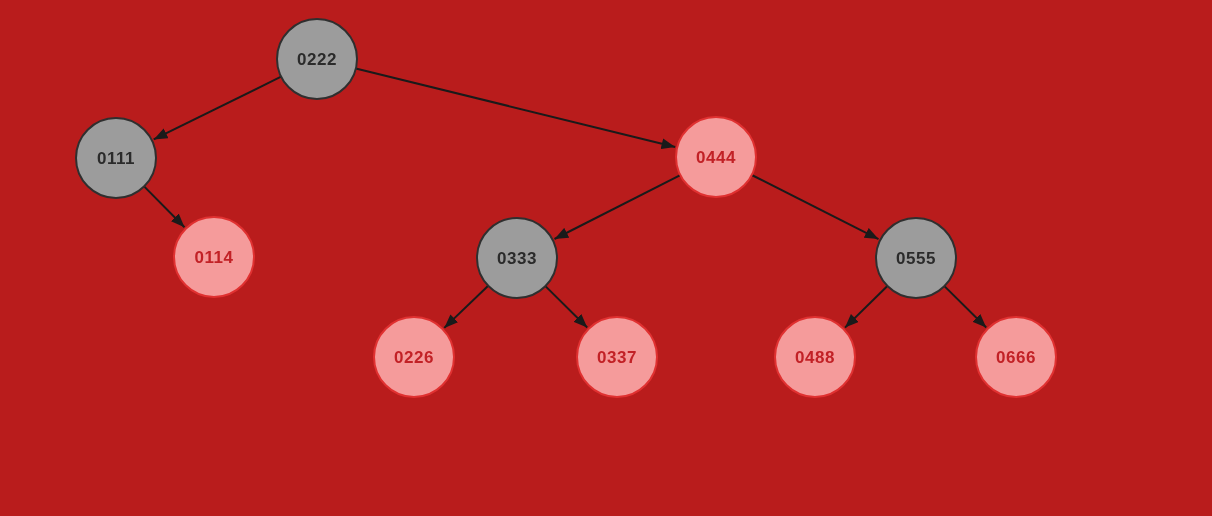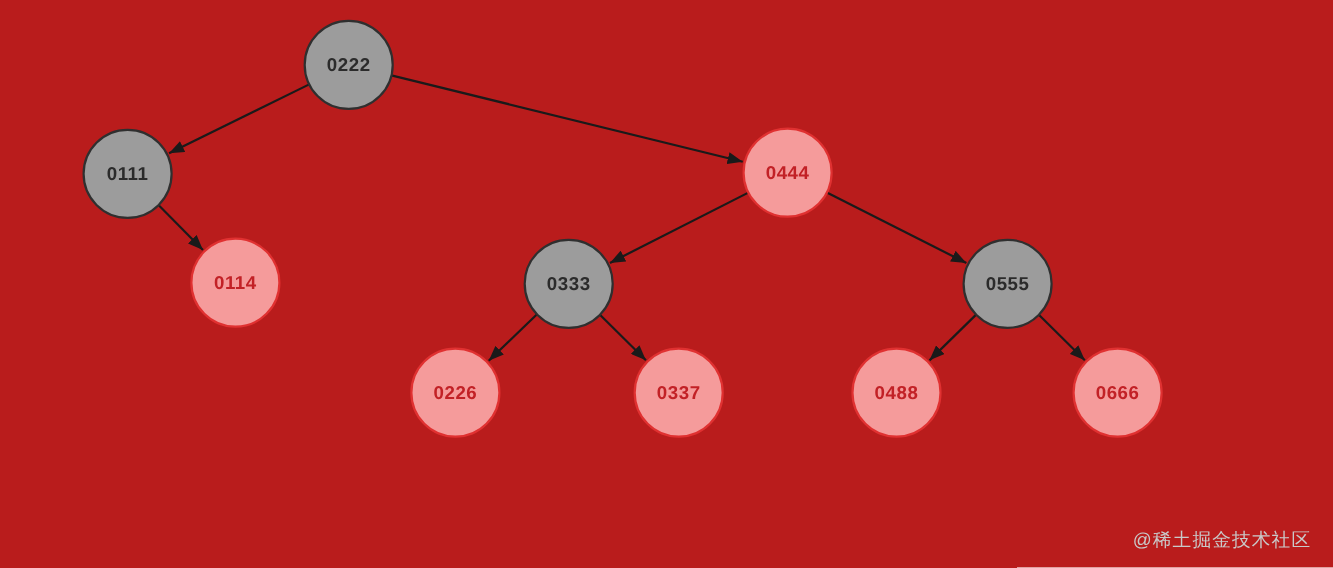--- a/index.html
+++ b/index.html
@@ -93,14 +93,13 @@
         <g>
           <circle cx="815" cy="357" r="40" fill="#f59b9b" stroke="#e03131" stroke-width="2"></circle>
           <text x="815" y="357" text-anchor="middle" dominant-baseline="central" class="node-label" fill="#c22126">0488</text>
         </g>
         <g>
           <circle cx="1016" cy="357" r="40" fill="#f59b9b" stroke="#e03131" stroke-width="2"></circle>
           <text x="1016" y="357" text-anchor="middle" dominant-baseline="central" class="node-label" fill="#c22126">0666</text>
         </g>
       </g>
   </svg>
-  <div class="watermark">@稀土掘金技术社区</div>
 </div>
 
 </body></html>

